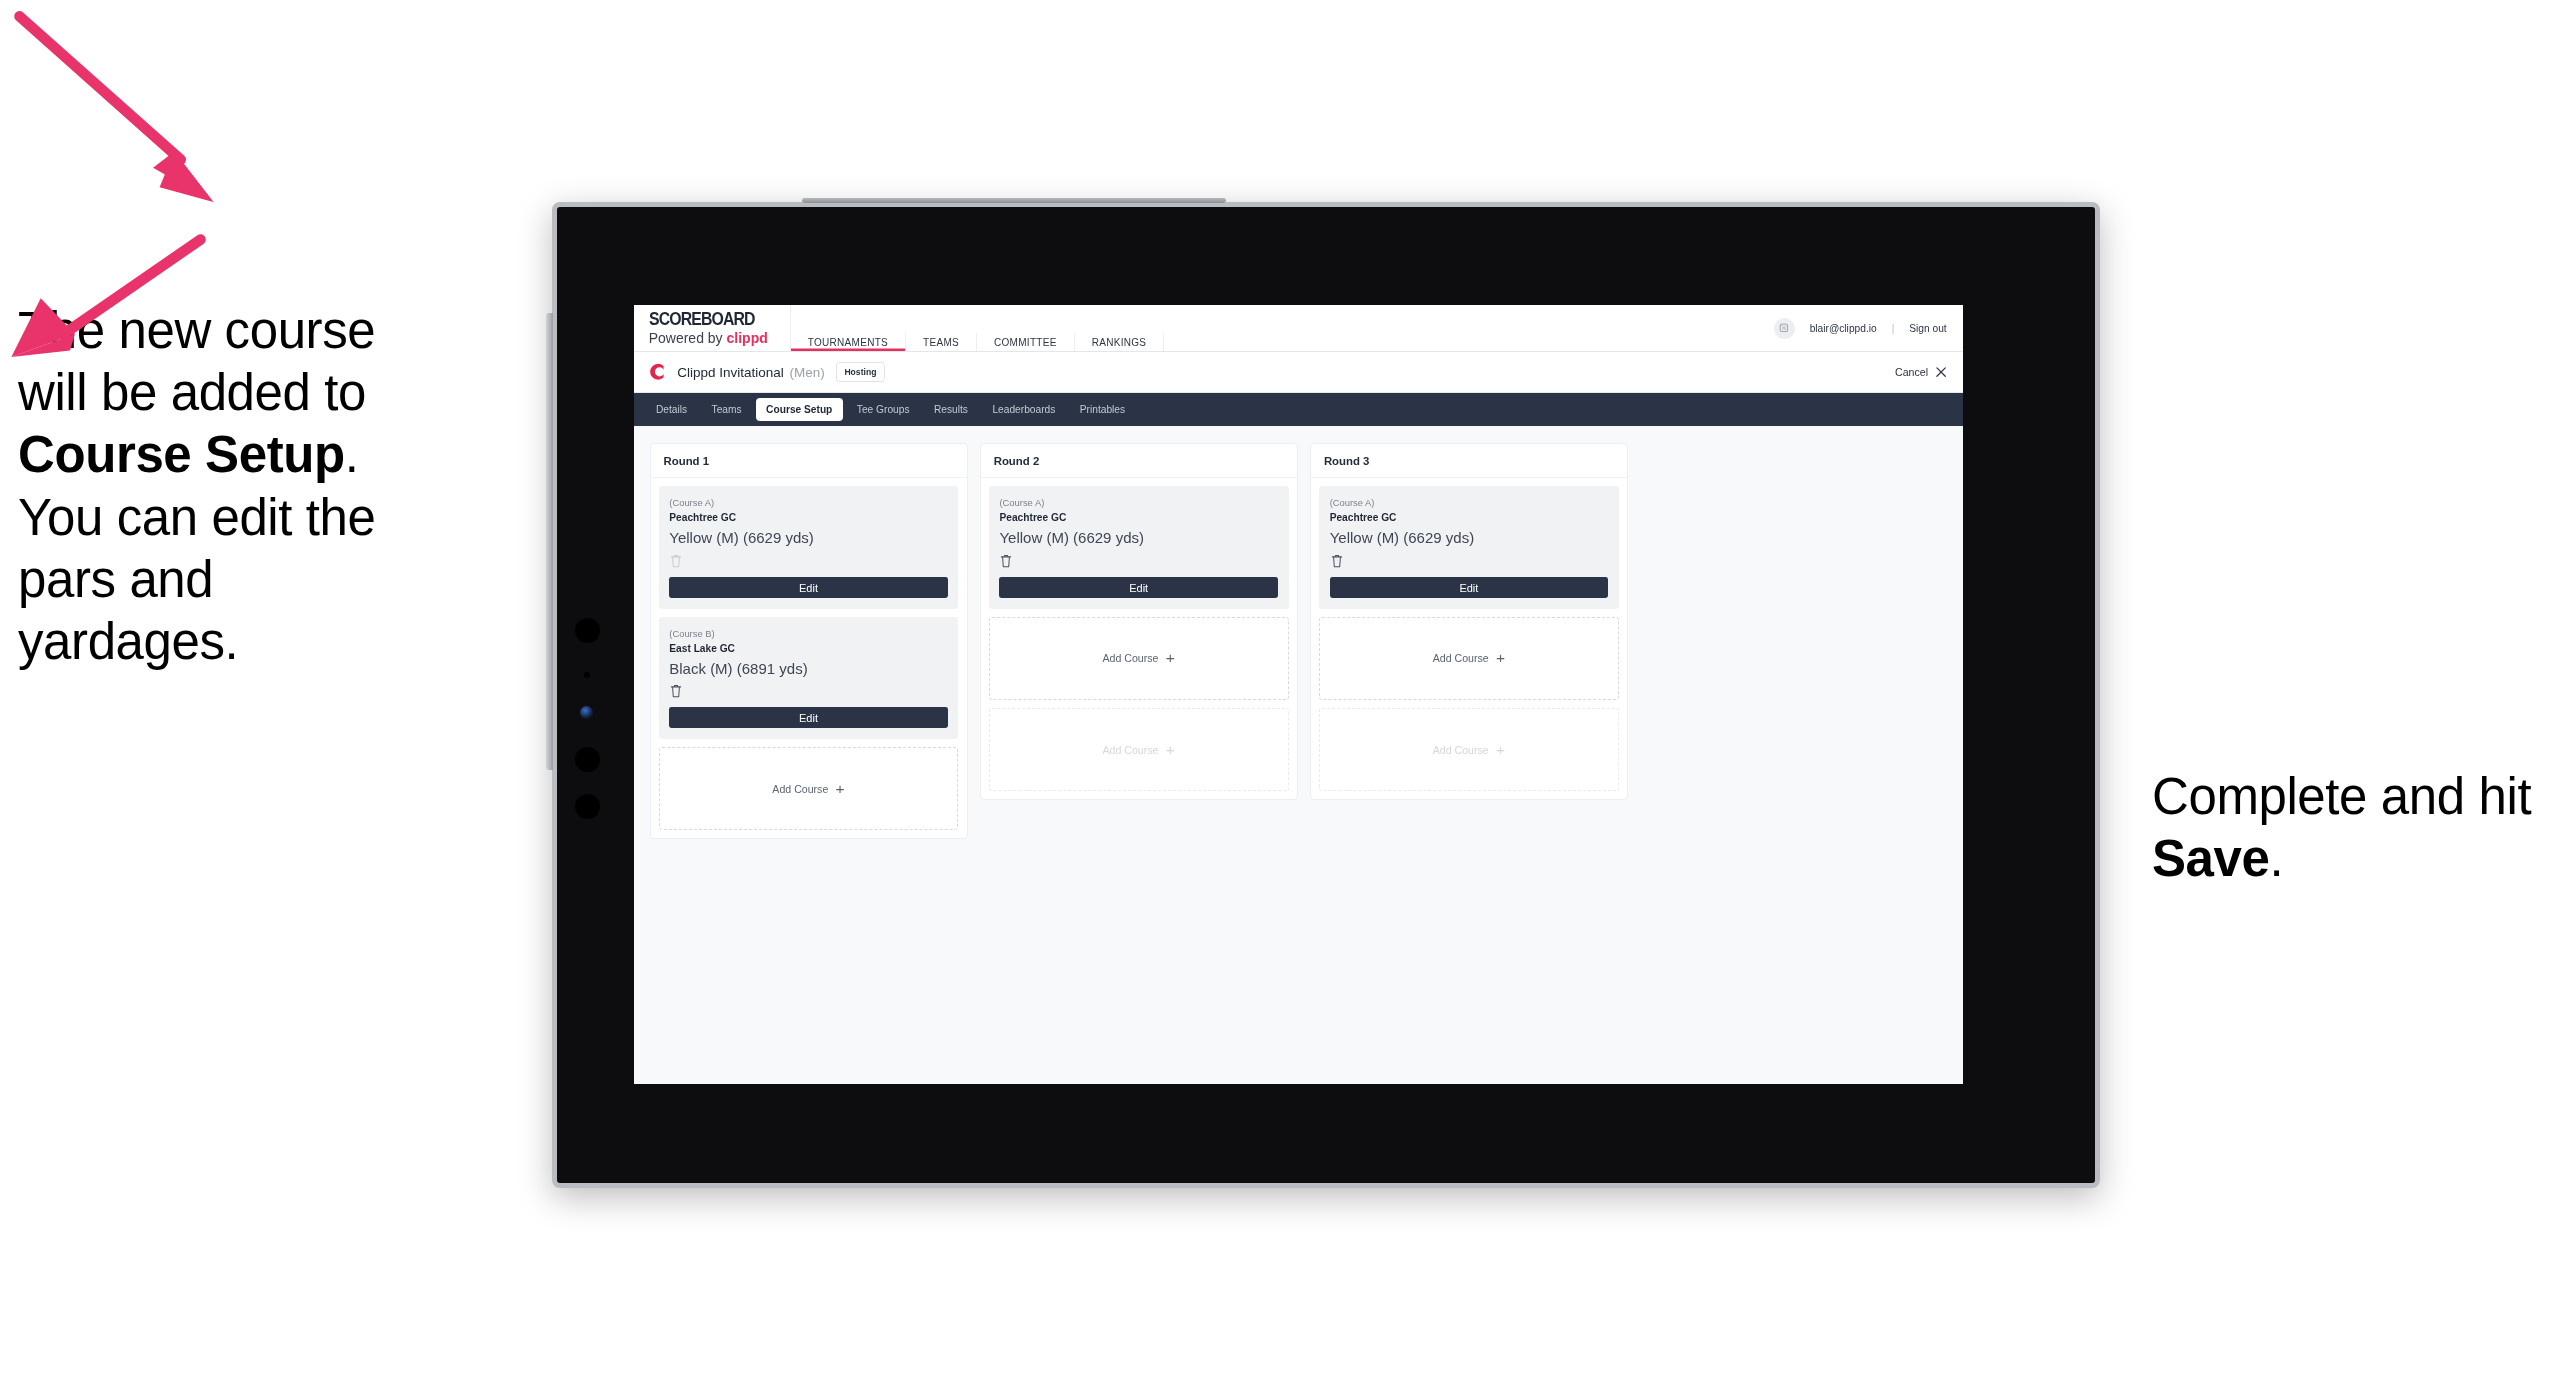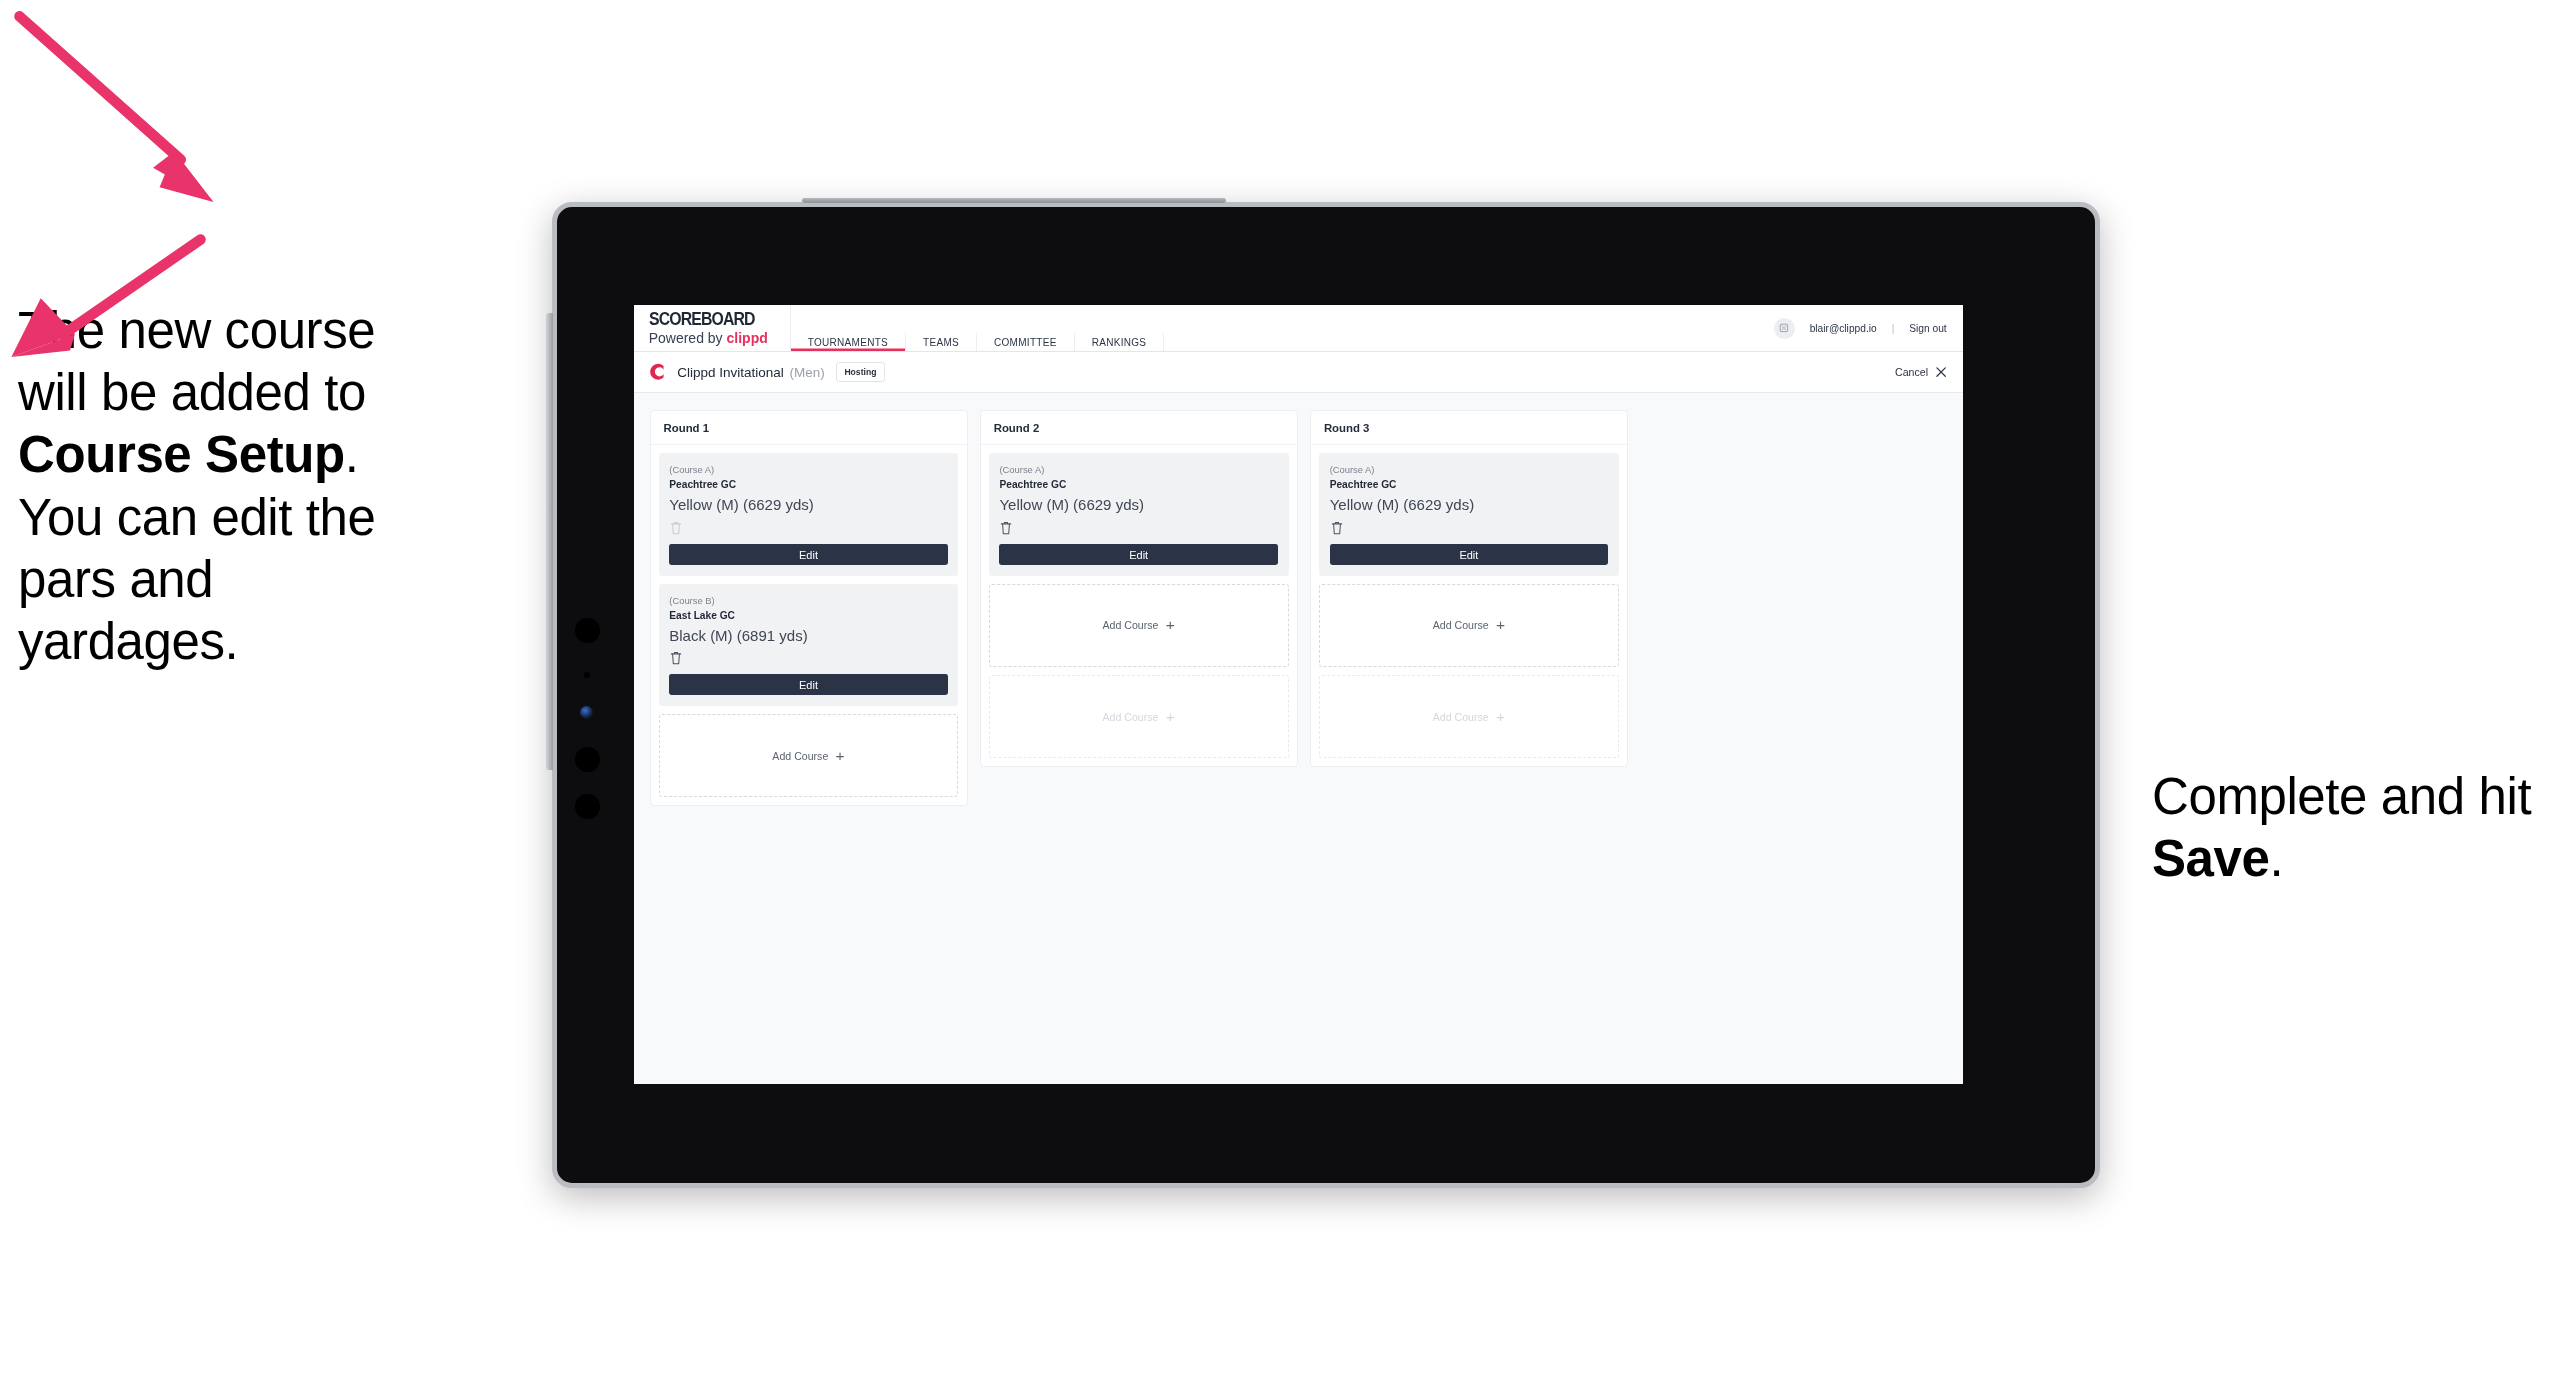--- a/index.html
+++ b/index.html
@@ -26,21 +26,21 @@
   .arrow-svg { position: absolute; pointer-events: none; }
   #arrow-left-wrap  { left: 457px;  top: 432px;  width: 228px; height: 220px; }
   #arrow-right-wrap { left: 1956px; top: 889px; width: 220px; height: 163px; }
 
   
   #tablet {
     position: absolute;
     left: 552px; top: 202px;
     width: 1548px; height: 986px;
     background: #0d0d0f;
-    border-radius: 20px;
+    border-radius: 8px;
     border: 5.7px solid #b9bcc0;
     box-shadow: 0 9.8px 34px rgba(0,0,0,0.26);
   }
   #tablet::before { 
     content: "";
     position: absolute;
     left: -10.6px; top: 106px;
     width: 6.5px; height: 457px;
     background: linear-gradient(90deg,#cfd2d6,#9a9da2);
     border-radius: 3.3px 0 0 3.3px;
@@ -288,20 +288,29 @@
       <span id="hosting-badge">Hosting</span>
       <div id="titlebar-spacer"></div>
       <div id="cancel-btn">
         <span>Cancel</span>
         <svg width="12.2" height="12.2" viewBox="0 0 16 16">
           <path d="M2.5 2.5 L13.5 13.5 M13.5 2.5 L2.5 13.5" stroke="#2a3343" stroke-width="1.6" stroke-linecap="round"></path>
         </svg>
       </div>
     </div>
 
+    <div id="tabstrip">
+      <div class="tab"><span>Details</span></div>
+      <div class="tab"><span>Teams</span></div>
+      <div class="tab active"><span>Course Setup</span></div>
+      <div class="tab"><span>Tee Groups</span></div>
+      <div class="tab"><span>Results</span></div>
+      <div class="tab"><span>Leaderboards</span></div>
+      <div class="tab"><span>Printables</span></div>
+    </div>
 
     <div id="rounds">
 
       <div class="round-col">
         <div class="round-head">Round 1</div>
         <div class="round-body">
 
           <div class="course-card">
             <div class="course-card-top">
               <div class="course-card-info">

